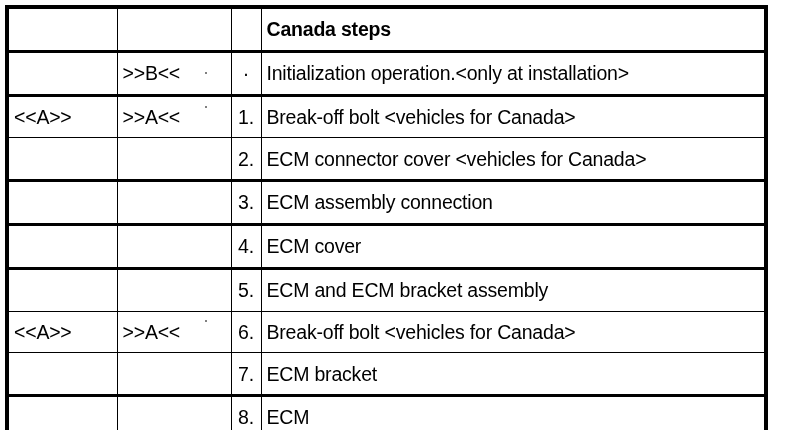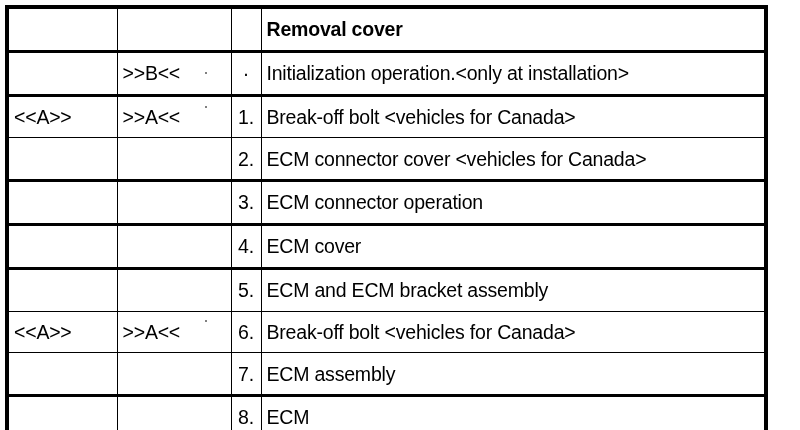--- a/index.html
+++ b/index.html
@@ -109,21 +109,21 @@
       <col class="c-mark-a">
       <col class="c-mark-b">
       <col class="c-num">
       <col class="c-desc">
     </colgroup>
     <tbody>
         <tr>
           <td class="mark-cell"></td>
           <td class="mark-cell"></td>
           <td class="num-cell"></td>
-          <td class="desc-cell header-cell">Removal cover</td>
+          <td class="desc-cell header-cell">Canada steps</td>
         </tr>
         <tr class="sep-thick">
           <td class="mark-cell"></td>
           <td class="mark-cell">&gt;&gt;B&lt;&lt;</td>
           <td class="num-cell">·</td>
           <td class="desc-cell">Initialization operation.&lt;only at installation&gt;</td>
         </tr>
         <tr class="sep-thick">
           <td class="mark-cell">&lt;&lt;A&gt;&gt;</td>
           <td class="mark-cell">&gt;&gt;A&lt;&lt;</td>
@@ -133,21 +133,21 @@
         <tr>
           <td class="mark-cell"></td>
           <td class="mark-cell"></td>
           <td class="num-cell">2.</td>
           <td class="desc-cell">ECM connector cover &lt;vehicles for Canada&gt;</td>
         </tr>
         <tr class="sep-thick">
           <td class="mark-cell"></td>
           <td class="mark-cell"></td>
           <td class="num-cell">3.</td>
-          <td class="desc-cell">ECM connector operation</td>
+          <td class="desc-cell">ECM assembly connection</td>
         </tr>
         <tr class="sep-thick">
           <td class="mark-cell"></td>
           <td class="mark-cell"></td>
           <td class="num-cell">4.</td>
           <td class="desc-cell">ECM cover</td>
         </tr>
         <tr class="sep-thick">
           <td class="mark-cell"></td>
           <td class="mark-cell"></td>
@@ -157,21 +157,21 @@
         <tr>
           <td class="mark-cell">&lt;&lt;A&gt;&gt;</td>
           <td class="mark-cell">&gt;&gt;A&lt;&lt;</td>
           <td class="num-cell">6.</td>
           <td class="desc-cell">Break-off bolt &lt;vehicles for Canada&gt;</td>
         </tr>
         <tr>
           <td class="mark-cell"></td>
           <td class="mark-cell"></td>
           <td class="num-cell">7.</td>
-          <td class="desc-cell">ECM assembly</td>
+          <td class="desc-cell">ECM bracket</td>
         </tr>
         <tr class="sep-thick">
           <td class="mark-cell"></td>
           <td class="mark-cell"></td>
           <td class="num-cell">8.</td>
           <td class="desc-cell">ECM</td>
         </tr>
       </tbody>
   </table>
 <div class="artifact-dot" style="left: 205px; top: 72px;"></div>

